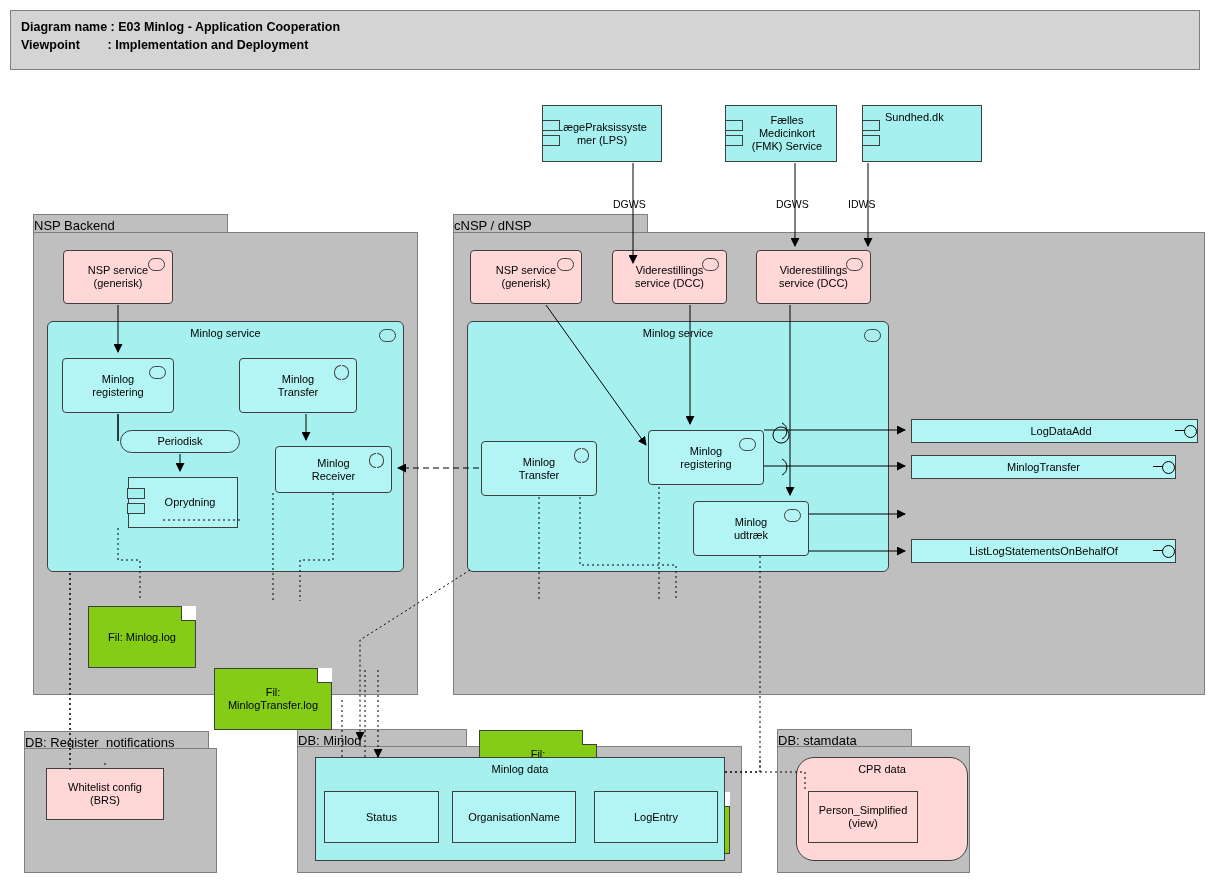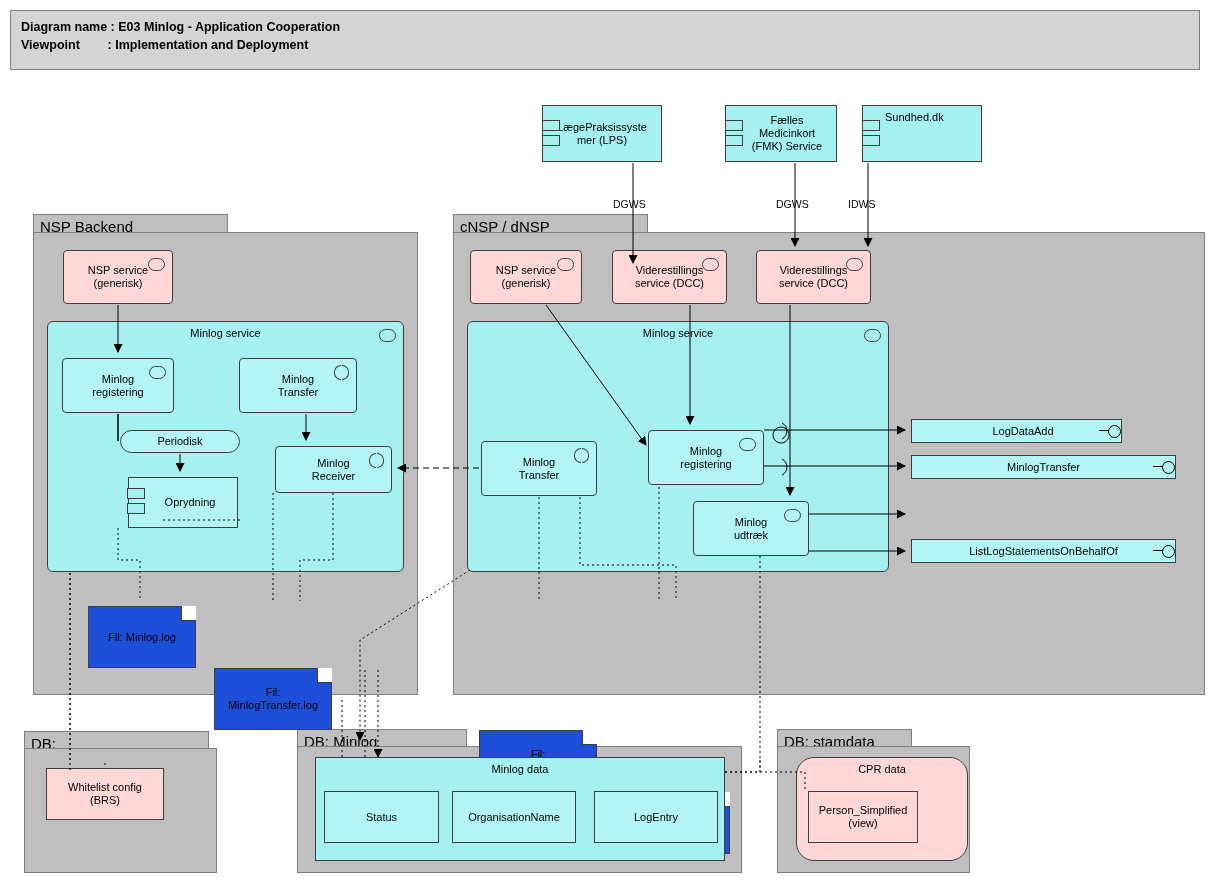--- a/index.html
+++ b/index.html
@@ -12,21 +12,21 @@
   .header{
     left:10px;top:10px;width:1190px;height:60px;
     background:#d4d4d4;border:1px solid #808080;
     padding:7px 10px;
   }
   .header div{font-size:12.5px;font-weight:bold;color:#000;line-height:18px;white-space:pre;}
 
   
   .group-body{background:#bfbfbf;border:1px solid #7f7f7f;}
   .group-tab{background:#bfbfbf;border:1px solid #7f7f7f;border-bottom:none;
-    font-size:15px;color:#000;padding:3px 6px;}
+    font-size:13px;color:#000;padding:3px 0;}
 
   
   .node{border:1px solid #3f3f3f;display:flex;align-items:center;justify-content:center;
         text-align:center;font-size:11px;color:#000;line-height:13px;padding:2px 6px;}
   .cyan{background:#a6f0f0;}
   .pink{background:#ffd7d7;}
   .cyan-l{background:#b3f5f5;}
 
   .node-title-top{align-items:flex-start;padding-top:5px;}
 
@@ -42,21 +42,21 @@
   .collab{position:absolute;right:7px;top:6px;width:15px;height:13px;}
   .collab:before{content:"";position:absolute;left:0;top:0;width:6px;height:13px;border:1px solid #3f3f3f;border-right:none;border-radius:7px 0 0 7px;}
   .collab:after{content:"";position:absolute;right:0;top:0;width:6px;height:13px;border:1px solid #3f3f3f;border-left:none;border-radius:0 7px 7px 0;}
 
   
   .lolli{position:absolute;right:-0px;top:50%;transform:translateY(-50%);width:22px;height:12px;}
   .lolli .stick{position:absolute;left:0;top:5px;width:10px;height:1px;background:#000;}
   .lolli .ball{position:absolute;left:9px;top:0;width:11px;height:11px;border:1px solid #000;border-radius:50%;background:transparent;}
 
   
-  .fileshape{position:relative;background:#1d4ed8;border:1px solid #3f3f3f;}
+  .fileshape{position:relative;background:#84cc16;border:1px solid #3f3f3f;}
   .fileshape .fold{position:absolute;right:-1px;top:-1px;width:14px;height:14px;background:#fff;border-left:1px solid #3f3f3f;border-bottom:1px solid #3f3f3f;}
 
   .label{position:absolute;font-size:10.5px;color:#000;}
 
   svg.ov{position:absolute;left:0;top:0;width:1209px;height:885px;pointer-events:none;}
 </style>
 </head>
 <body>
 
 <div id="canvas">
@@ -198,21 +198,21 @@
   <div class="abs node fileshape" style="left:479px;top:606px;width:118px;height:62px;white-space:pre-line;">
     <span class="fold"></span>
     <span>Fil:
 MinlogTransfer.log</span>
   </div>
   <div class="abs node fileshape" style="left:622px;top:606px;width:108px;height:62px;">
     <span class="fold"></span>
     <span>Fil: Minlog.log</span>
   </div>
 
-  <div class="abs node cyan-l" style="left:911px;top:419px;width:211px;height:24px;padding-left:19px;">
+  <div class="abs node cyan-l" style="left:911px;top:419px;width:287px;height:24px;padding-left:19px;">
     <span>LogDataAdd</span>
     <span class="lolli">
         <span class="stick"></span>
         <span class="ball"></span>
       </span>
   </div>
   <div class="abs node cyan-l" style="left:911px;top:455px;width:265px;height:24px;">
     <span>MinlogTransfer</span>
     <span class="lolli">
         <span class="stick"></span>

